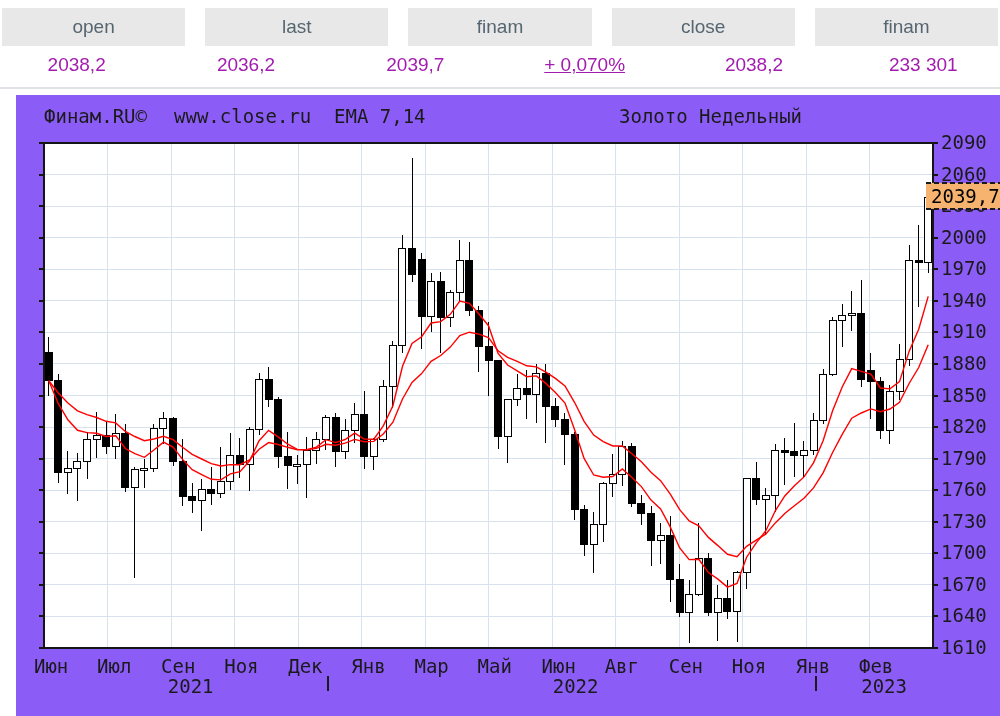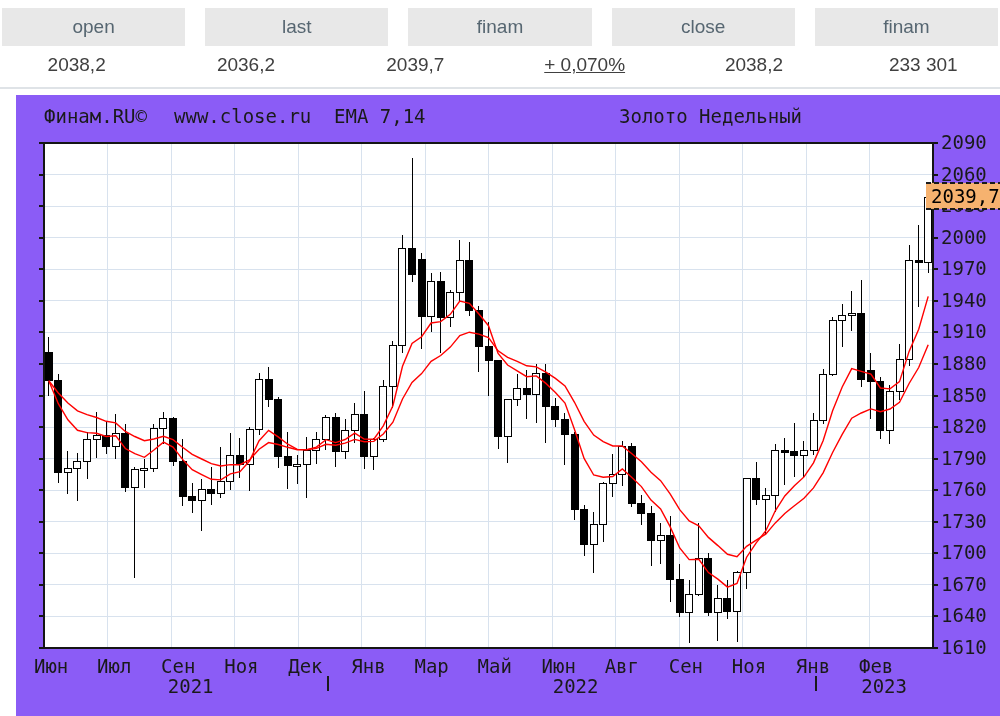--- a/index.html
+++ b/index.html
@@ -4,21 +4,21 @@
 <style>
   html,body{margin:0;padding:0;}
   .page{position:relative;width:1000px;height:716px;background:#ffffff;overflow:hidden;
         font-family:"Liberation Sans",sans-serif;}
   
   .quote-table{position:absolute;top:0;left:0;width:1000px;}
   .qrow{display:flex;gap:20px;padding:0 2px;}
   .qhead{margin-top:8px;height:38px;}
   .qhead .qcell{background:#e8e8e8;color:#566671;}
   .qvals{height:38px;}
-  .qvals .qcell{background:#ffffff;color:#404040;}
+  .qvals .qcell{background:#ffffff;color:#a21caf;}
   .qcell{flex:1 1 0;display:flex;align-items:center;justify-content:center;
          font-size:19px;white-space:nowrap;}
   .val-change{color:#009000;text-decoration:underline;}
   .table-divider{position:absolute;top:87px;left:0;width:1000px;height:2px;background:#dfe3e7;}
   
   .chart-panel{position:absolute;top:95px;left:16px;width:1000px;height:621px;background:#8b5cf6;
                font-family:"DejaVu Sans Mono",monospace;}
   .chart-titlebar span{position:absolute;top:10px;font-size:19px;color:#1a1a1a;white-space:nowrap;}
   .brand{left:28px;}
   .site{left:158px;}

